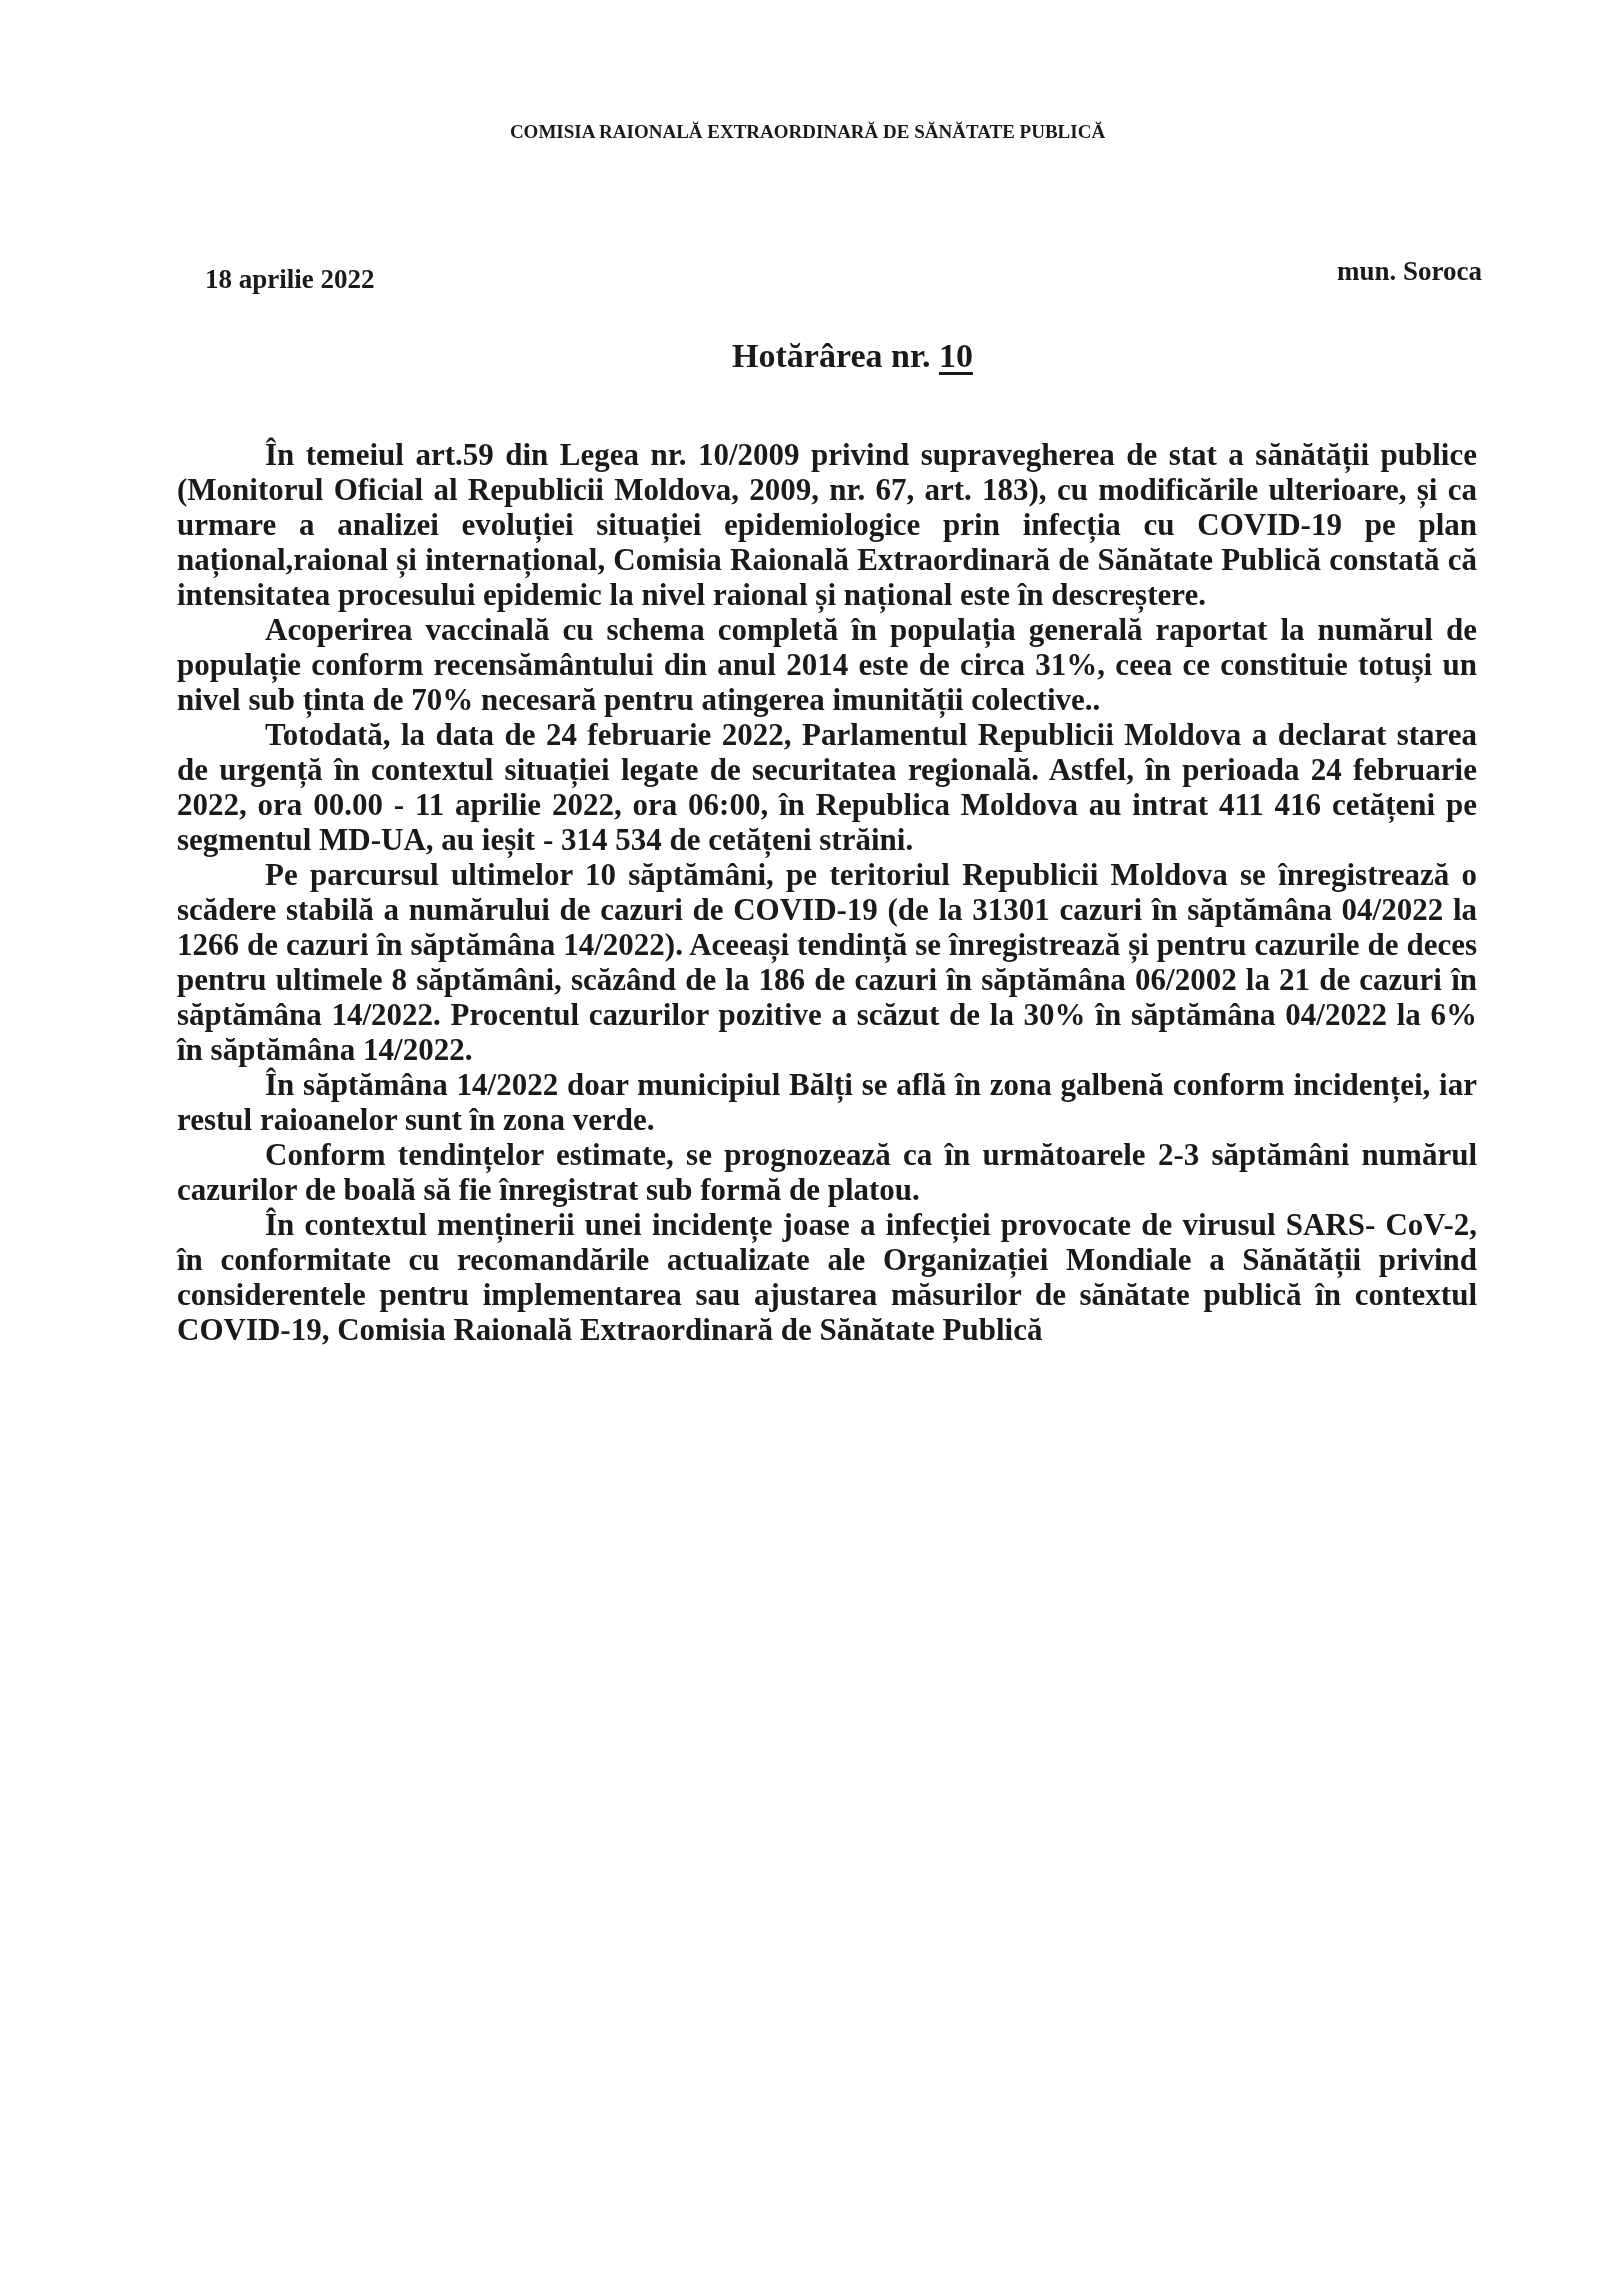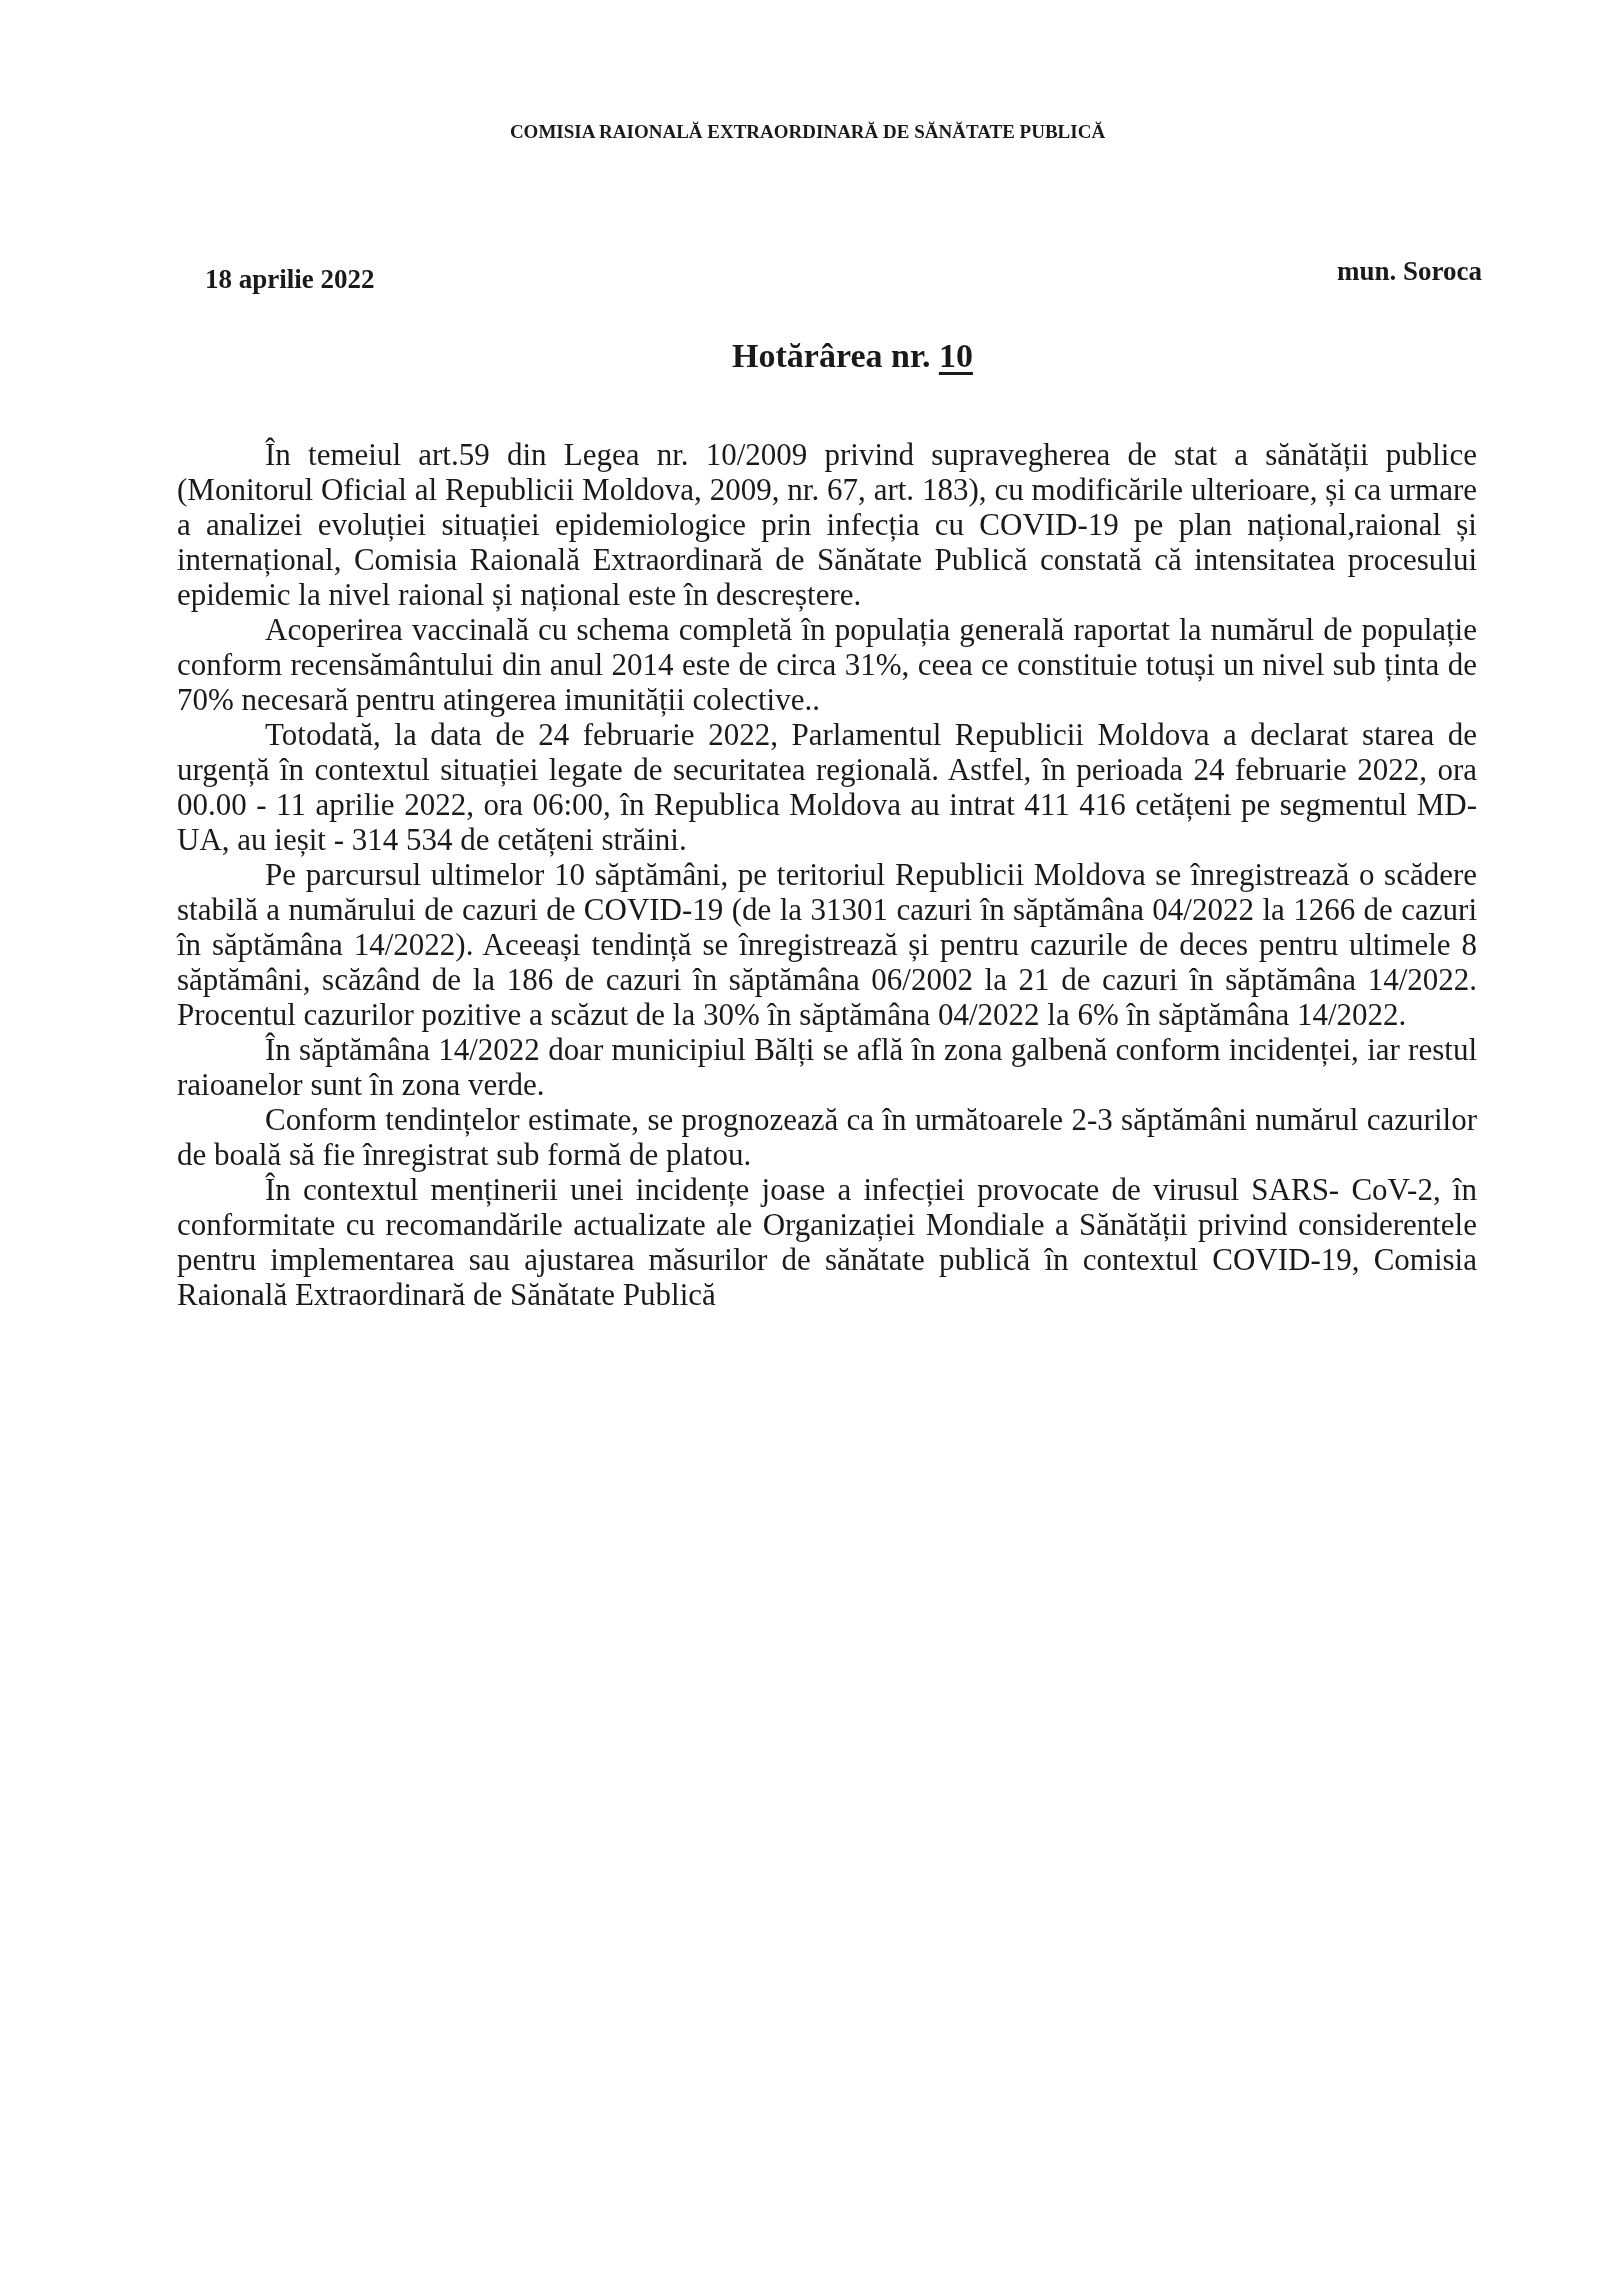--- a/index.html
+++ b/index.html
@@ -8,21 +8,21 @@
   .page { position: absolute; left: 0; top: 0; width: 1615px; height: 2290px; background: #fff; }
   .title { position: absolute; top: 121px; left: 0; width: 1615px; text-align: center;
            font-weight: bold; font-size: 19px; letter-spacing: 0px; }
   .date { position: absolute; top: 256px; left: 205px; font-weight: bold; font-size: 27px; margin-top: 8px; }
   .place { position: absolute; top: 256px; right: 133px; font-weight: bold; font-size: 27px; }
   .decision { position: absolute; top: 337px; left: 0; width: 1615px; text-align: center;
               font-weight: bold; font-size: 34px; padding-left: 45px; }
   .decision .num { text-decoration: underline; text-underline-offset: 4.9px; }
   .body { position: absolute; top: 437px; left: 177px; width: 1300px;
           font-size: 31px; line-height: 35px; text-align: justify; }
-  .body p { margin: 0; text-indent: 88px; }
+  .body p { margin: 0; text-indent: 88px; font-weight: bold; }
 </style>
 </head>
 <body>
 
 <div class="page">
   <div class="title">COMISIA RAIONALĂ EXTRAORDINARĂ DE SĂNĂTATE PUBLICĂ</div>
   <div class="date">18 aprilie  2022</div>
   <div class="place">mun. Soroca</div>
   <div class="decision">
     <span>Hotărârea  nr. </span><span class="num">10</span>

